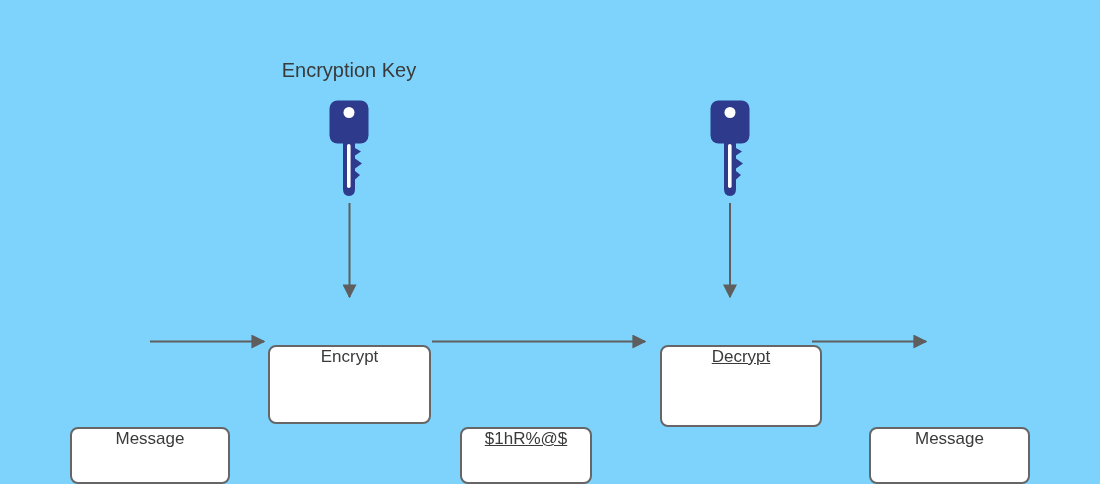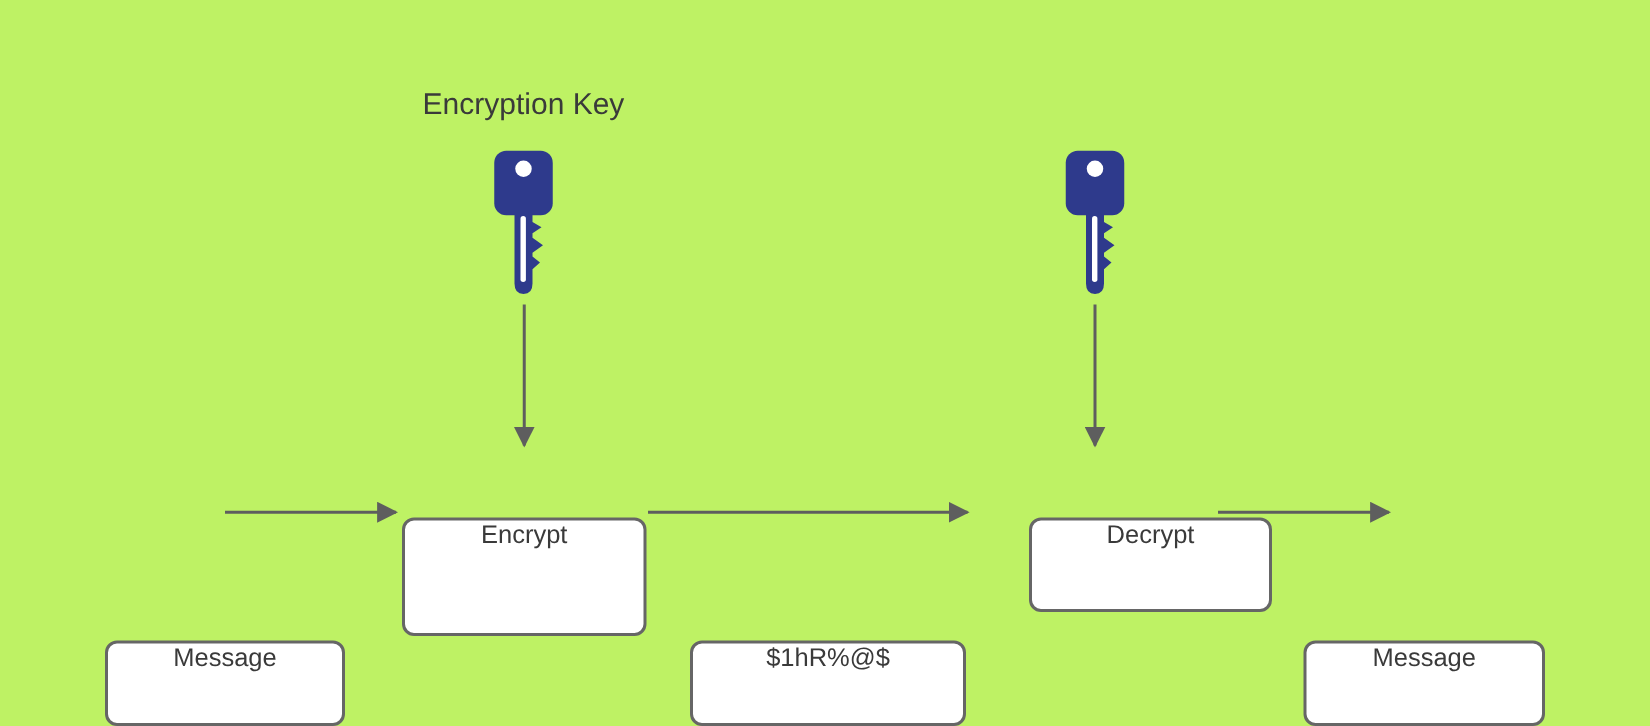--- a/index.html
+++ b/index.html
@@ -1,20 +1,20 @@
 <!DOCTYPE html>
 <html><head>
 <meta charset="utf-8">
 <style>
   html, body { margin: 0; padding: 0; }
   .canvas {
     position: relative;
     width: 1100px;
     height: 484px;
-    background: #bef264;
+    background: #7dd3fc;
     font-family: "Liberation Sans", sans-serif;
     overflow: hidden;
   }
   .key-label {
     position: absolute;
     width: 200px;
     text-align: center;
     font-size: 20px;
     color: #3a3a3a;
     line-height: 24px;
@@ -37,23 +37,23 @@
     border-radius: 8px;
     display: flex;
     align-items: flex-start;
     justify-content: center;
     font-size: 17px;
     color: #3a3a3a;
     box-sizing: border-box;
     margin-top: 44px;
   }
   #encrypt-box { left: 268px; top: 301px; width: 163px; height: 79px; }
-  #decrypt-box { left: 686px; top: 301px; width: 162px; height: 63px; }
+  #decrypt-box { left: 660px; top: 301px; width: 162px; height: 82px; text-decoration: underline; }
   #message-left-box  { left: 70px;  top: 383px; width: 160px; height: 57px; }
-  #ciphertext-box    { left: 460px; top: 383px; width: 184px; height: 57px; }
+  #ciphertext-box    { left: 460px; top: 383px; width: 132px; height: 57px; text-decoration: underline; }
   #message-right-box { left: 869px; top: 383px; width: 161px; height: 57px; }
 </style>
 </head>
 <body>
 
 <div class="canvas">
 
   <div class="key-label" id="enc-key-label">Encryption Key</div>
 
   <svg class="key-icon" id="enc-key-icon" viewBox="0 0 40 100">

